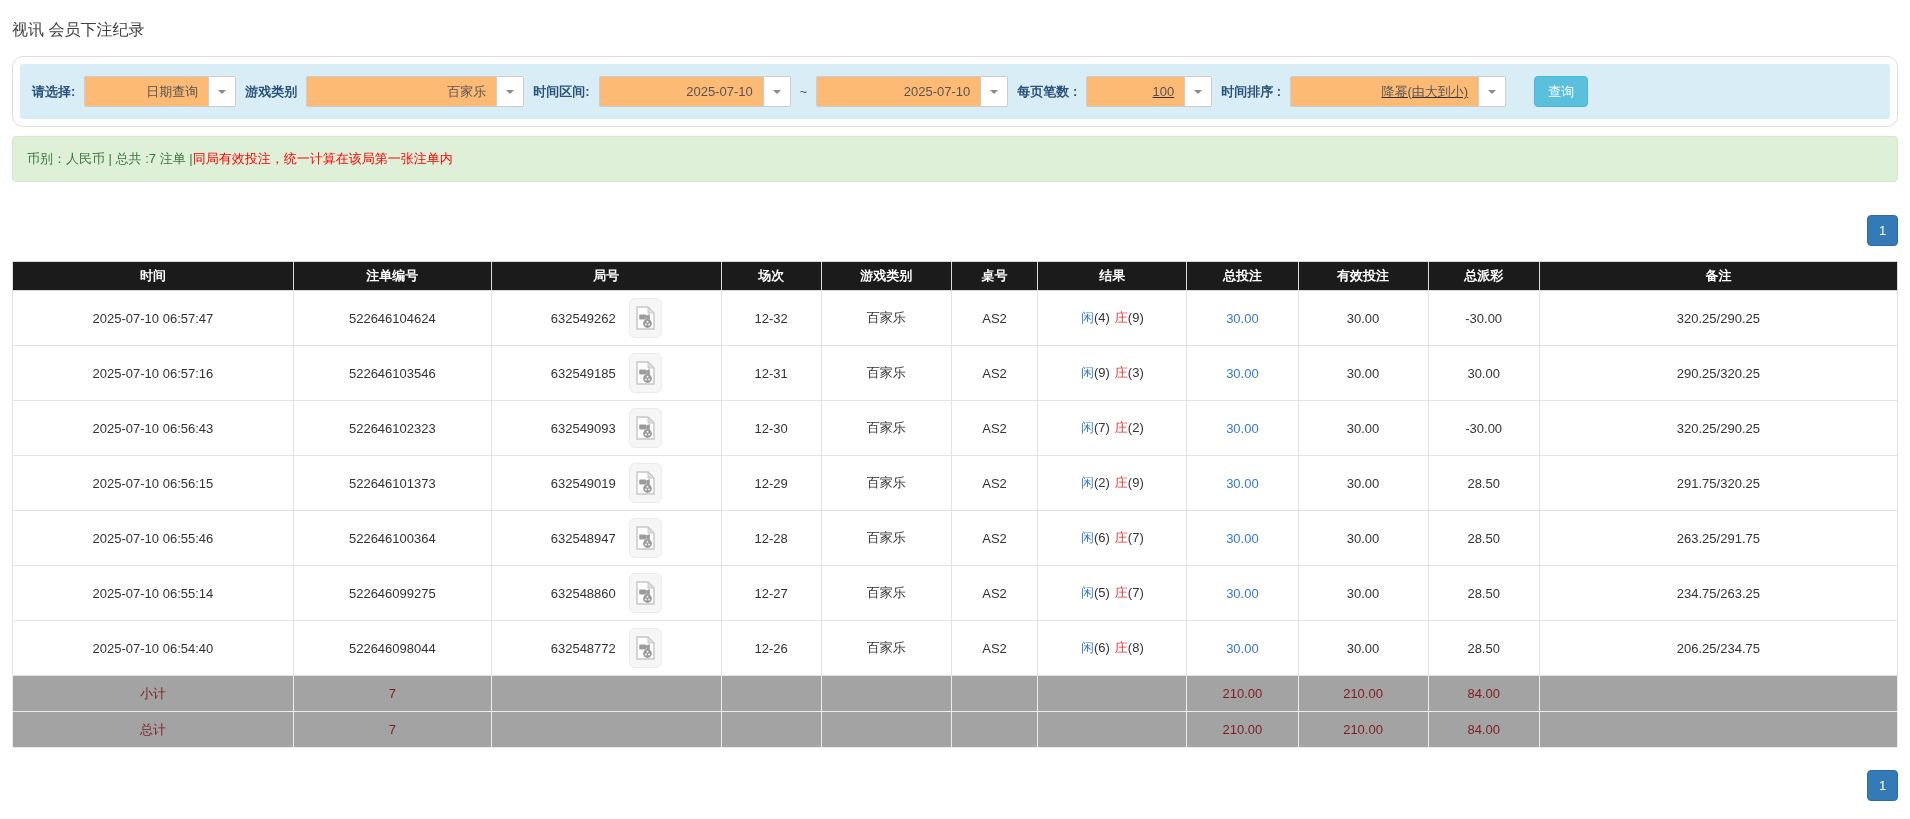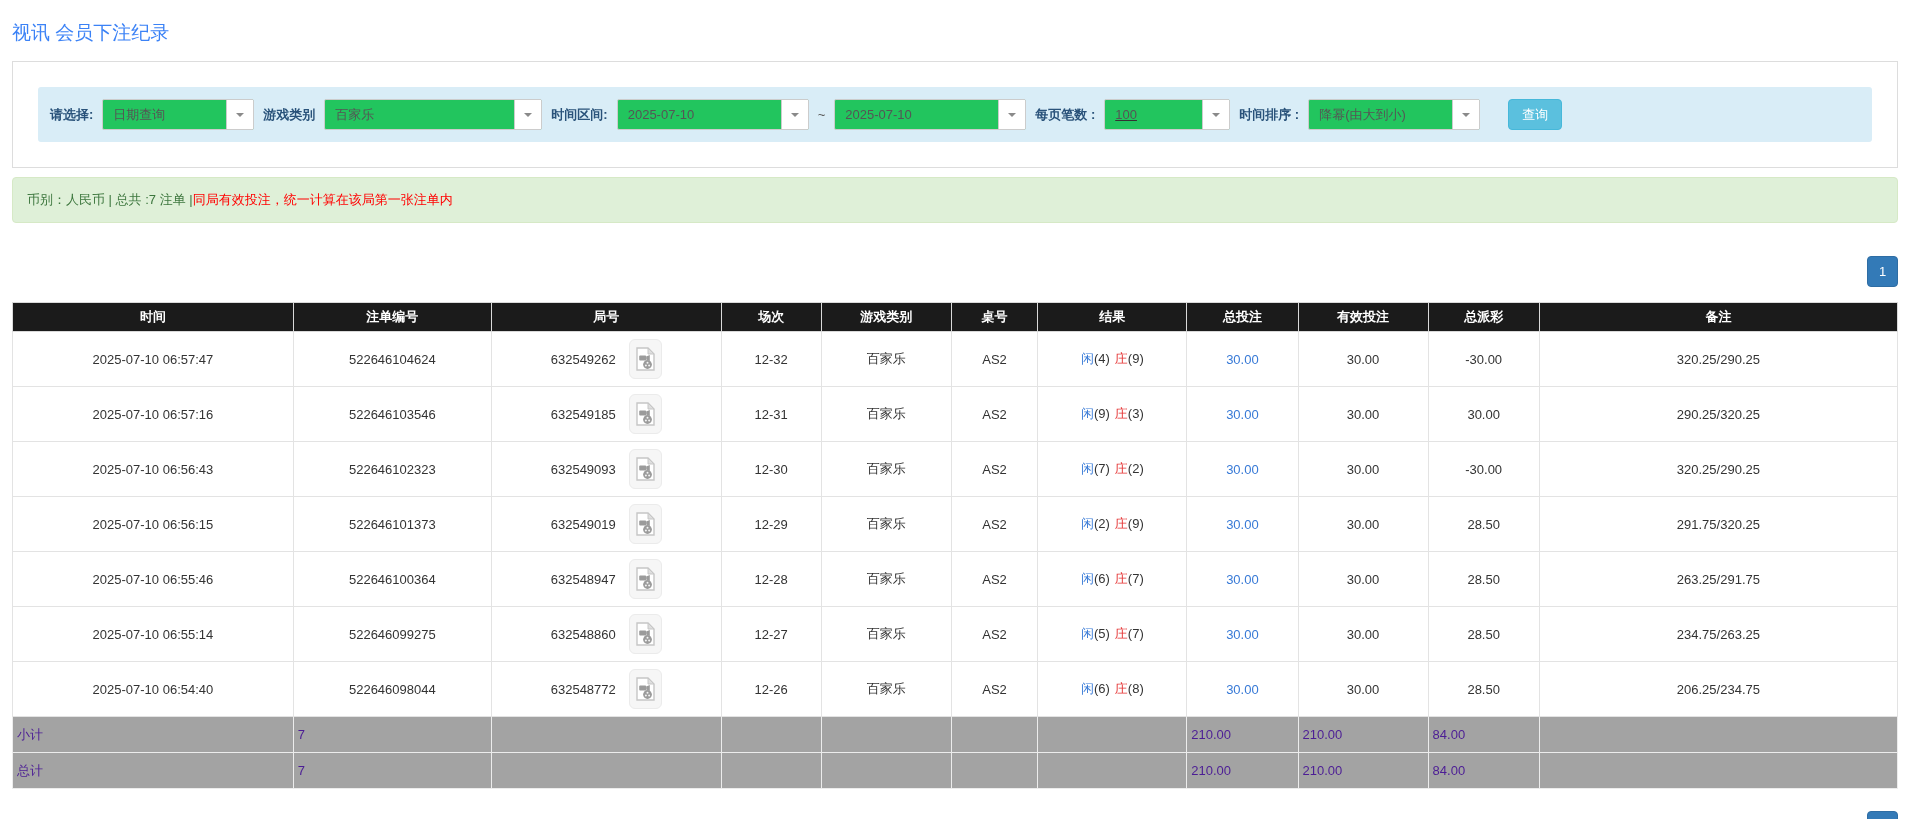--- a/index.html
+++ b/index.html
@@ -5,42 +5,42 @@
   * { box-sizing: border-box; }
   html,body { margin:0; padding:0; }
   body {
     width:1910px; height:819px; overflow:hidden;
     background:#fff; color:#333;
     font-family:"Liberation Sans","DejaVu Sans",sans-serif;
     font-size:13px;
   }
   .container { padding:8px 12px 0; }
 
-  .page-title { font-size:19px; font-weight:400; color:#3b82f6; margin:12px 0 15px; }
+  .page-title { font-size:16px; font-weight:400; color:#404040; margin:12px 0 15px; }
 
   
-  .filter-panel { border:1px solid #ddd; border-radius:0; padding:25px; margin-bottom:9px; }
+  .filter-panel { border:1px solid #ddd; border-radius:11px; padding:7px; margin-bottom:9px; }
   .filter-bar {
     background:var(--filter-bar-bg,#d9edf7); border-radius:3px;
     padding:12px 12px; display:flex; align-items:center; gap:9px;
   }
   .flabel { font-weight:bold; color:#29527a; white-space:nowrap; }
   .tilde { color:#555; }
   .select {
-    display:inline-flex; align-items:stretch; background:#22c55e;
-    border:1px solid #ccc; height:31px; border-radius:2px; cursor:pointer;
+    display:inline-flex; align-items:stretch; background:#fdba74;
+    border:1px solid #ccc; height:31px; border-radius:2px; cursor:pointer;text-align:right;
   }
   .sel-text { padding:0 10px; line-height:29px; color:#555; flex:1; overflow:hidden; white-space:nowrap; }
   .sel-caret { width:27px; border-left:1px solid #ccc; display:flex; align-items:center; justify-content:center; background:#fff; }
   .sel-caret i { width:0; height:0; border:4px solid transparent; border-top-color:#8a8a8a; margin-top:4px; }
   .w-mode  { width:152px; }
   .w-game  { width:218px; }
   .w-date  { width:192px; }
   .w-size  { width:126px;text-decoration:underline; }
-  .w-order { width:172px; }
+  .w-order { width:216px;text-decoration:underline; }
   .search-btn {
     background:var(--search-button-bg,#5bc0de); border:1px solid #46b8da; color:#fff;
     height:31px; padding:0 13px; border-radius:4px; font-size:13px; cursor:pointer; margin-left:19px;
     font-family:inherit;
   }
 
   
   .summary-bar {
     background:var(--summary-bg,#dff0d8); border:1px solid #d6e9c6; border-radius:4px;
     padding:13px 14px; display:flex; align-items:center;
@@ -62,22 +62,22 @@
   table.records { width:100%; border-collapse:collapse; table-layout:fixed; font-size:13px; }
   .records thead th {
     background:var(--header-bg,#1b1b1b); color:#fff; font-weight:bold;
     height:29px; text-align:center; border:1px solid #d9d9d9; padding:0 4px;
   }
   .records tbody td {
     background:#fff; border:1px solid #e3e3e3; height:55px;
     text-align:center; color:#333; padding:0 4px; overflow:hidden;
   }
   .records tfoot td {
-    background:var(--footer-bg,#a3a3a3); color:#4c1d95; height:36px;
-    text-align:left; border:1px solid #ececec; padding:0 4px;
+    background:var(--footer-bg,#a3a3a3); color:#7f1d1d; height:36px;
+    text-align:center; border:1px solid #ececec; padding:0 4px;
   }
   .round-wrap { display:flex; align-items:center; justify-content:center; gap:13px; }
   .video-btn {
     display:inline-flex; align-items:center; justify-content:center;
     width:33px; height:40px; background:#f6f6f6; border:1px solid #ebebeb;
     border-radius:6px; cursor:pointer; flex:0 0 auto;
   }
   .res-player { color:var(--player-blue,#3779d6); }
   .res-banker { color:var(--banker-red,#e53333); }
   .res-num { color:#333; }

